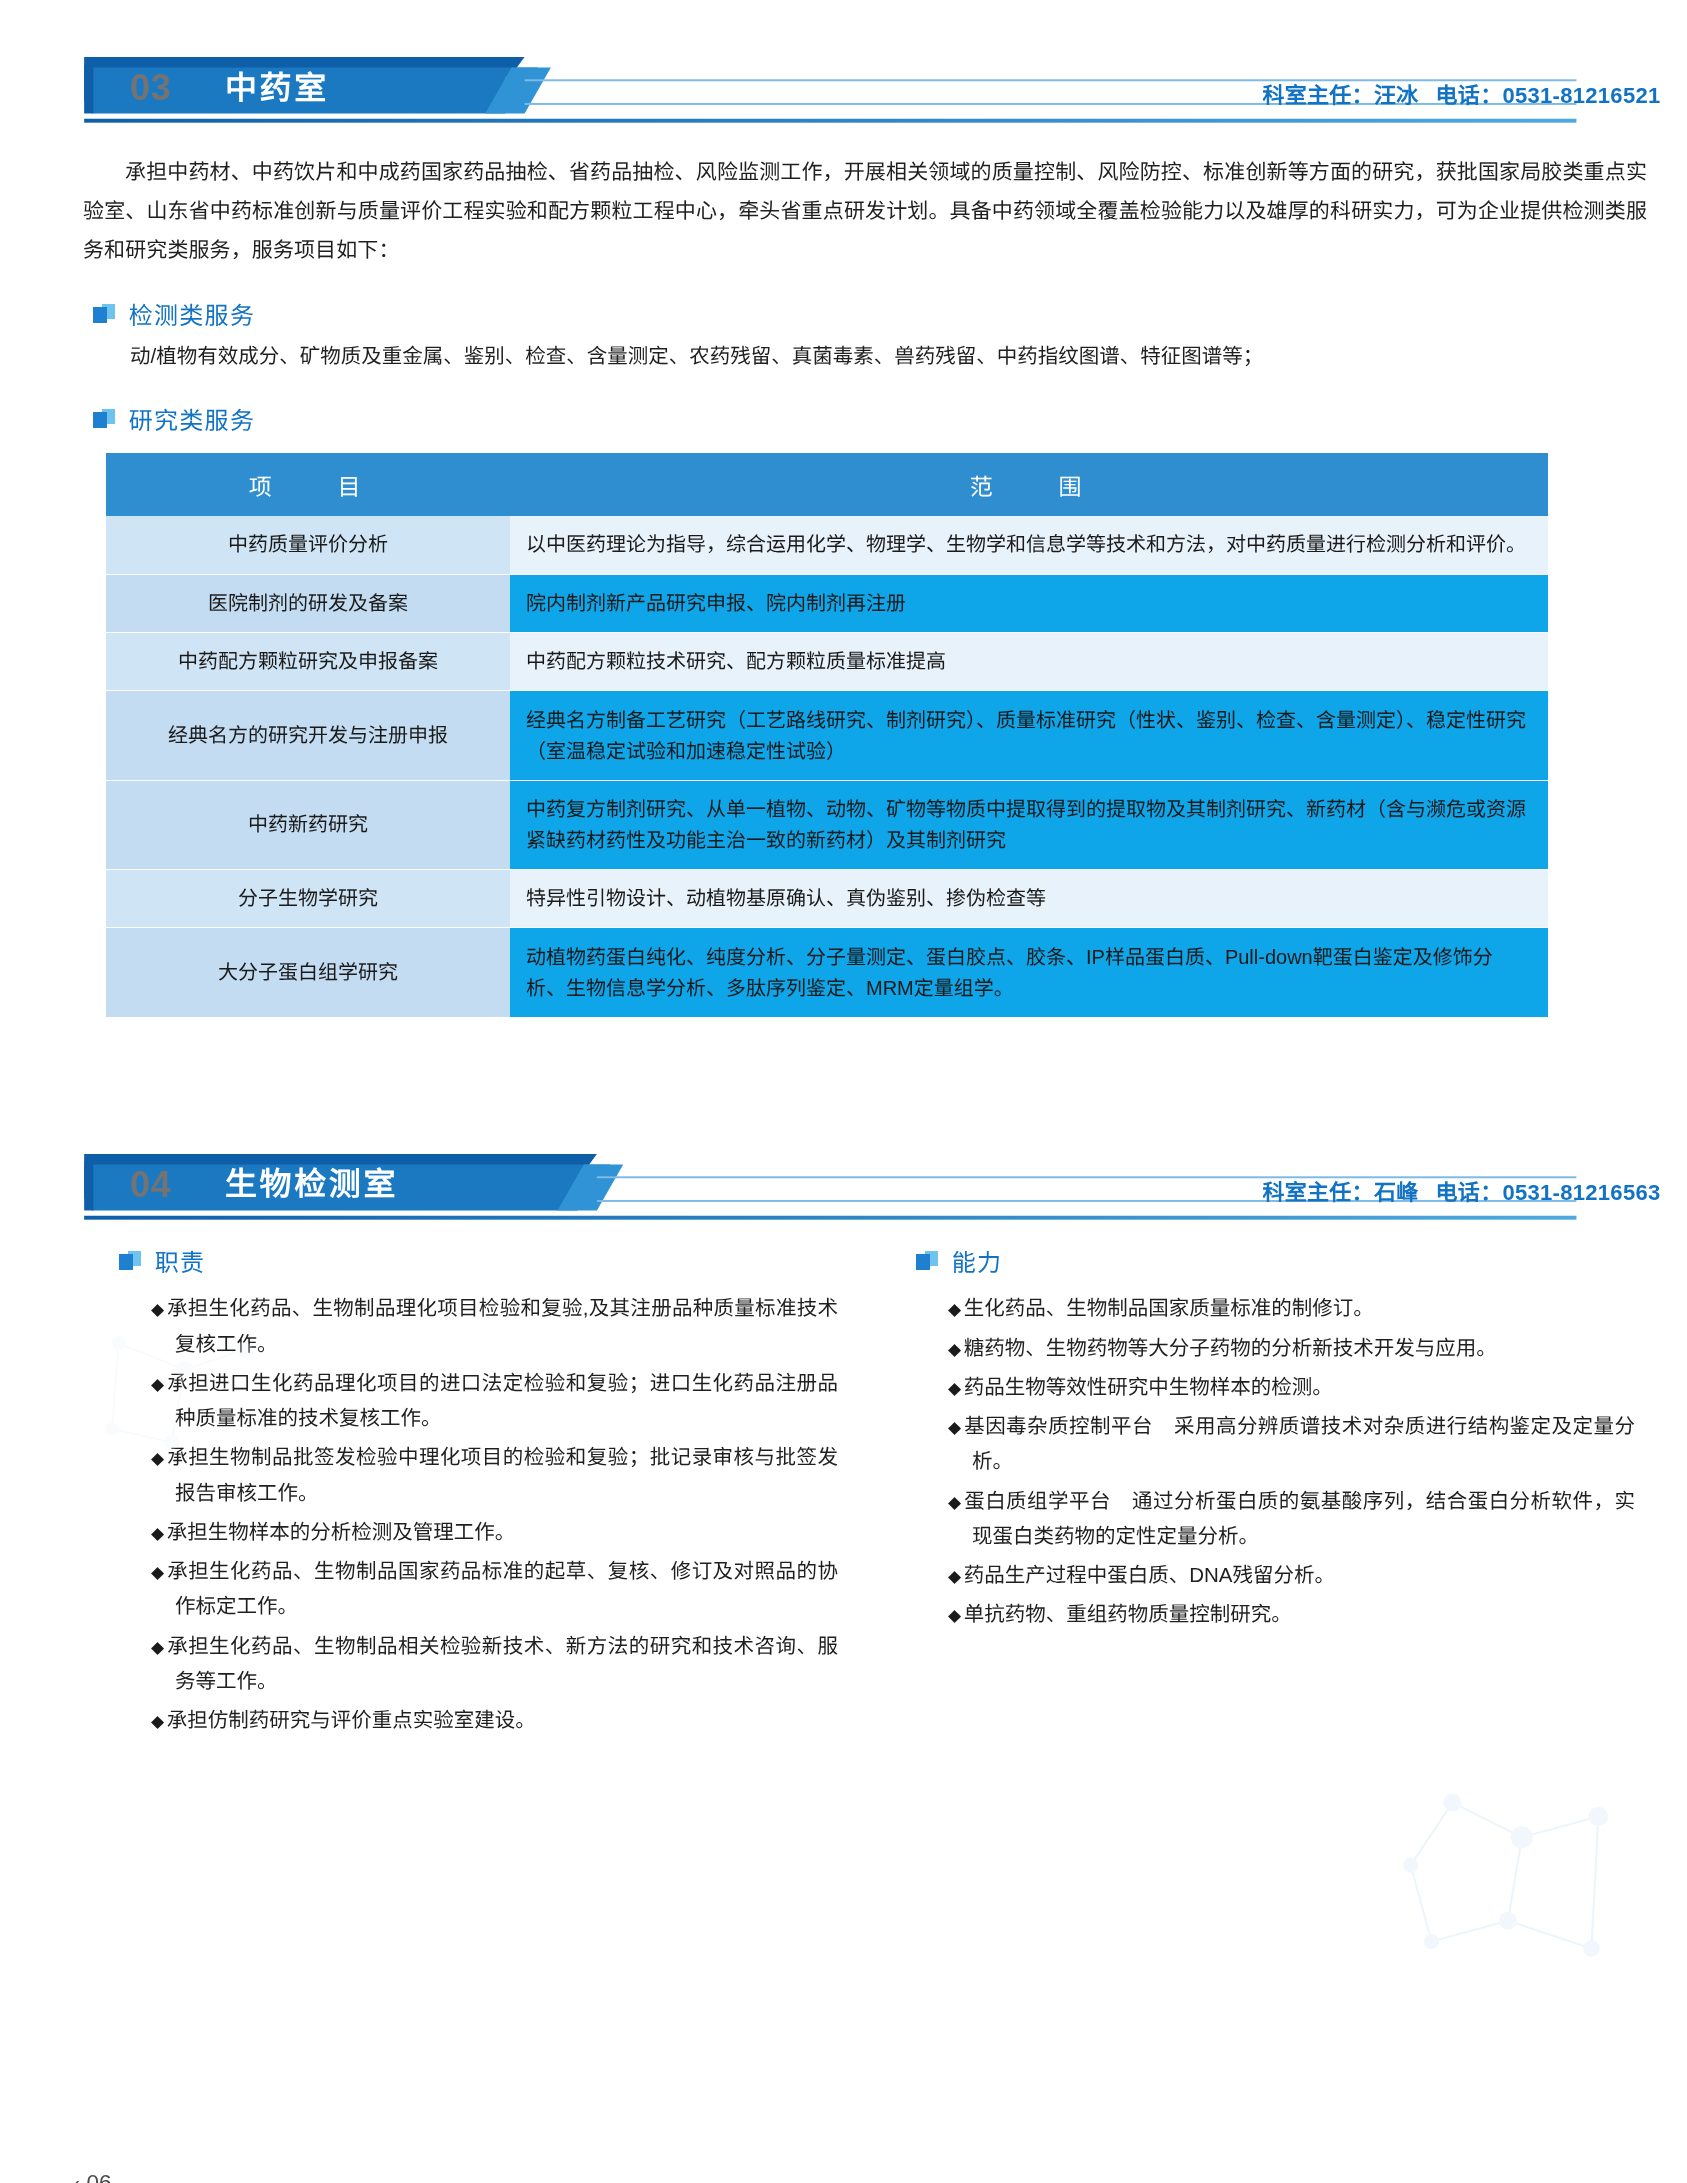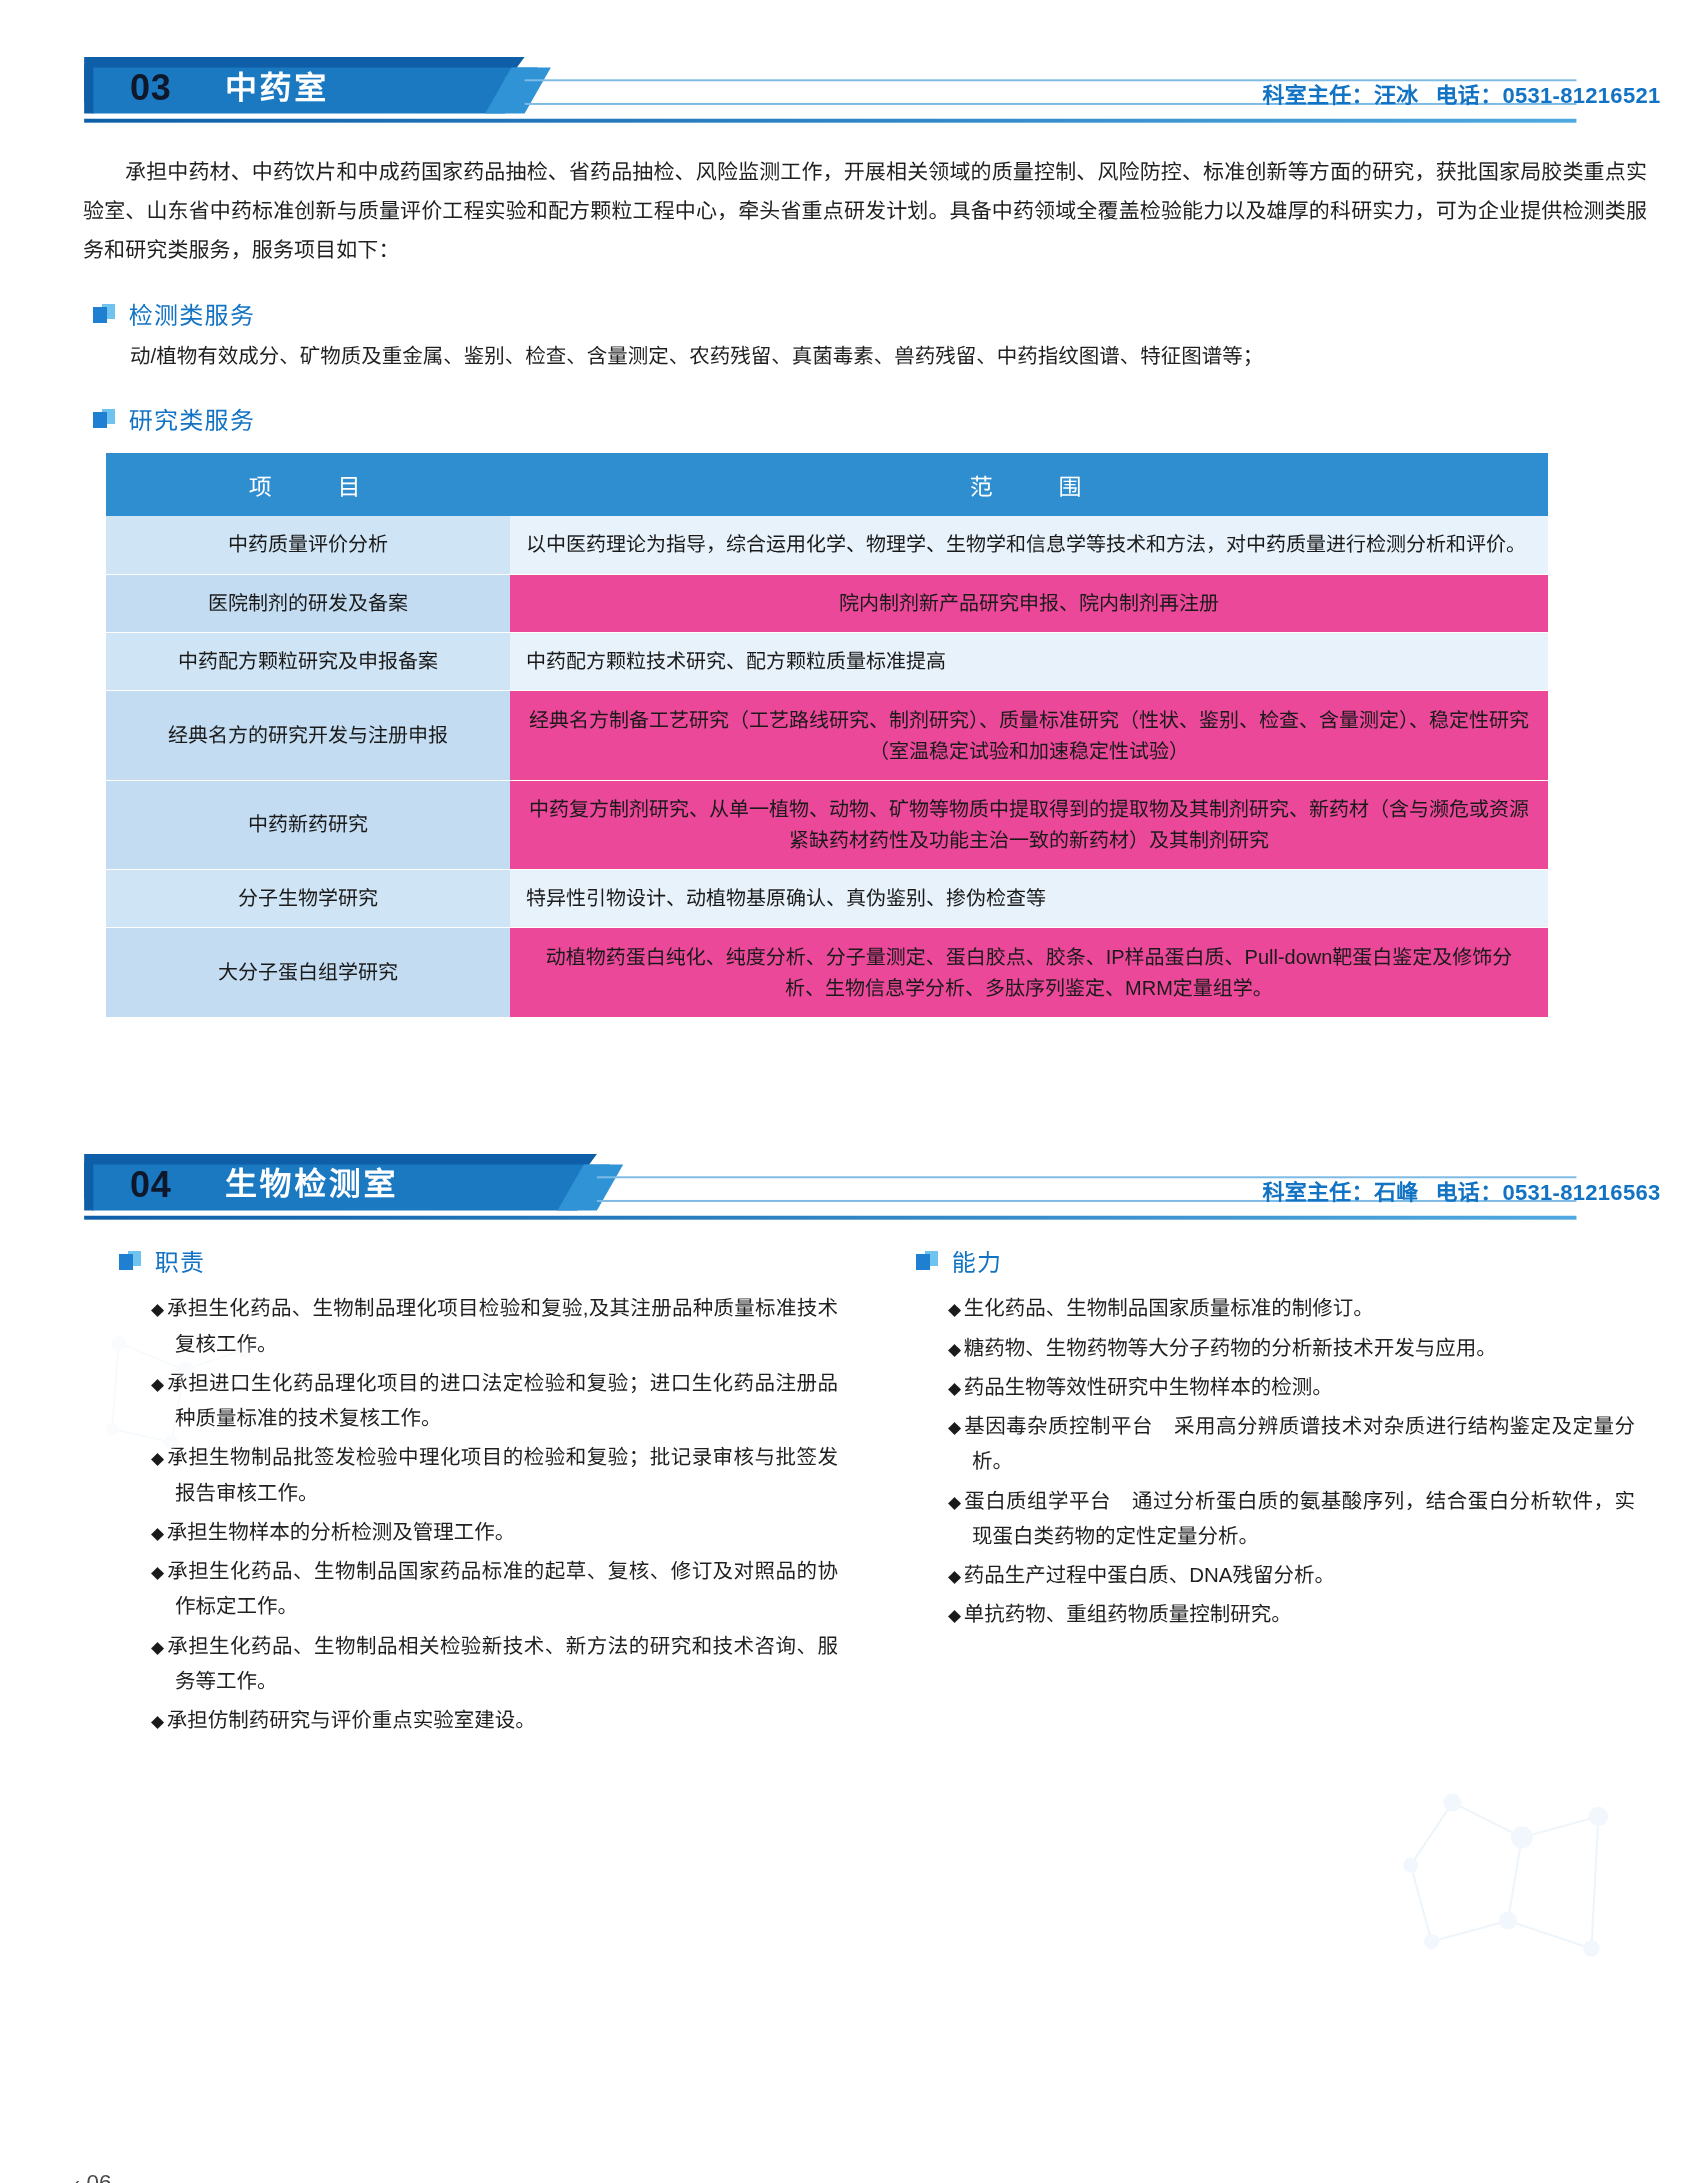--- a/index.html
+++ b/index.html
@@ -53,21 +53,21 @@
     left: 0;
     top: 0;
     height: 71px;
   }
   .banner-num {
     position: absolute;
     left: 130px;
     top: 17px;
     font-size: 36px;
     font-weight: bold;
-    color: #0f172a;
+    color: #737373;
     letter-spacing: 0.7px;
     line-height: 1;
   }
   .banner-title {
     position: absolute;
     left: 225px;
     top: 18.5px;
     font-size: 32px;
     font-weight: bold;
     color: #ffffff;
@@ -175,21 +175,21 @@
     background: #cfe4f4;
     width: 404px;
     padding-left: 6.6px;
     padding-right: 6.6px;
   }
   table.svc td.c2 {
     background: #e8f2fb;
     text-align: left;
   }
   table.svc tr.alt td.c1 { background: #c3dcf1; }
-  table.svc tr.alt td.c2 { background: #ec4899; text-align: center; }
+  table.svc tr.alt td.c2 { background: #0ea5e9; }
 
   
   .cols {
     display: flex;
     margin: 22.5px 40px 0 99px;
     gap: 46px;
   }
   .col {
     flex: 1 1 0;
     min-width: 0;

